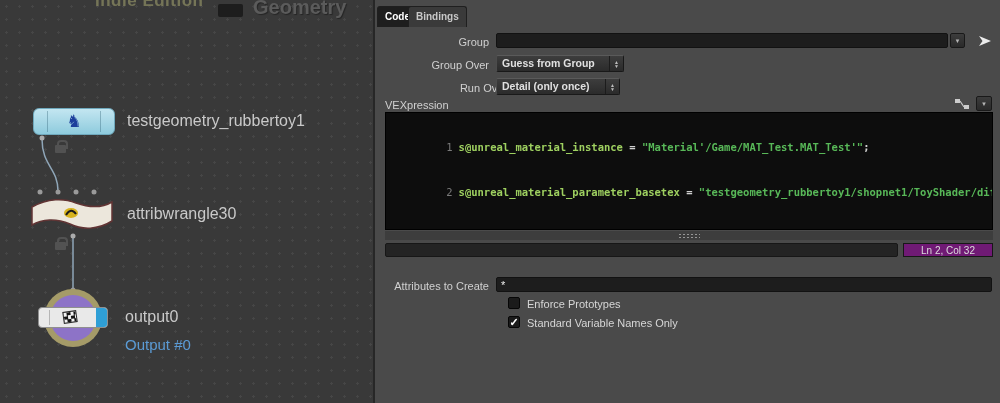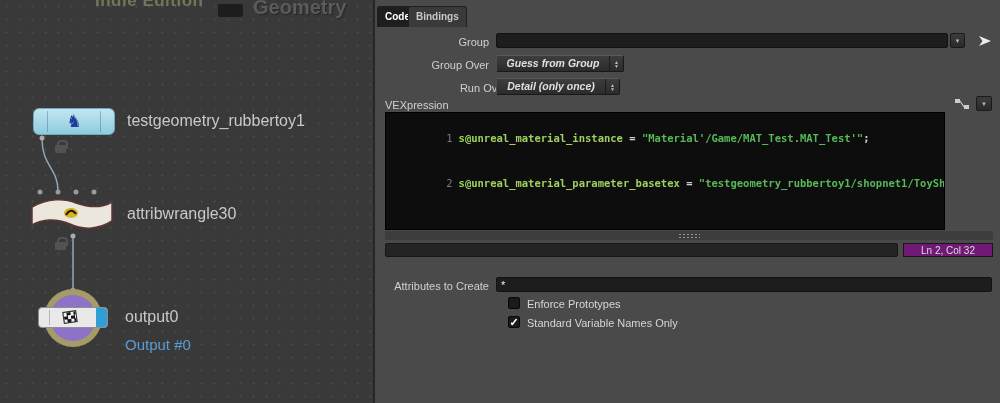--- a/index.html
+++ b/index.html
@@ -67,32 +67,32 @@
   .text-input { position:absolute; background:#1d1d1d; border:1px solid #121212; border-radius:2px;
     height:15px; font-size:11px; color:#eeeeee; padding:0 4px; font-family:"Liberation Sans",sans-serif; outline:none; }
 
   .dd-btn { position:absolute; width:15px; height:15px; background:linear-gradient(#3c3c3c,#2a2a2a);
     border:1px solid #191919; border-radius:2px; color:#b5b5b5; font-size:6px; text-align:center; line-height:14px; }
   .sel-arrow { position:absolute; width:18px; height:15px; display:flex; align-items:center; justify-content:center; }
 
   .menu-btn { position:absolute; height:17px; background:linear-gradient(#3d3d3d,#2b2b2b);
     border:1px solid #191919; border-top-color:#5a5a5a; border-left-color:#4c4c4c; border-radius:2px;
     color:#e0e0e0; font-size:10.5px; display:flex; align-items:stretch; font-weight:bold; }
-  .menu-btn .txt { flex:1; text-align:center; line-height:15px; padding:0 5px;font-style:italic; }
+  .menu-btn .txt { flex:1; line-height:15px; padding:0 5px; }
   .menu-btn .spin { width:14px; border-left:1px solid #1c1c1c; display:flex; flex-direction:column;
     align-items:center; justify-content:center; font-size:5px; line-height:4px; color:#bdbdbd; font-weight:normal; }
 
   .vex-label { position:absolute; left:10px; top:99px; font-size:11px; color:#d0d0d0; }
   .vex-graph-btn { position:absolute; left:578px; top:96px; width:18px; height:15px;
     display:flex; align-items:center; justify-content:center; }
   .vex-dd { position:absolute; left:601px; top:96px; width:16px; height:15px; background:linear-gradient(#3c3c3c,#2a2a2a);
     border:1px solid #191919; border-radius:2px; color:#b5b5b5; font-size:6px; text-align:center; line-height:14px; }
 
-  .code-editor { position:absolute; left:10px; top:112px; width:560px; height:118px;
-    background:#0d0d0d; border:1px solid #000; padding-top:3px;
+  .code-editor { position:absolute; left:10px; top:112px; width:608px; height:118px;
+    background:#0d0d0d; border:1px solid #000; padding-top:12px;
     font-family:"DejaVu Sans Mono", monospace; font-size:10.5px; line-height:15px; overflow:hidden; }
   .code-line { white-space:pre; }
   .ln { display:inline-block; width:16px; text-align:right; color:#7a7a7a; margin-right:6px; }
   .lhs { color:#9ed060; font-weight:bold; }
   .op  { color:#d0d0d0; font-weight:bold; }
   .str { color:#58b858; font-weight:bold; }
   .end { color:#d0d0d0; font-weight:bold; }
 
   .grip-row { position:absolute; left:10px; top:231px; width:608px; height:9px; background:#3d3d3d; }
   .grip { position:absolute; left:50%; top:2px; width:22px; height:6px; transform:translateX(-50%);

